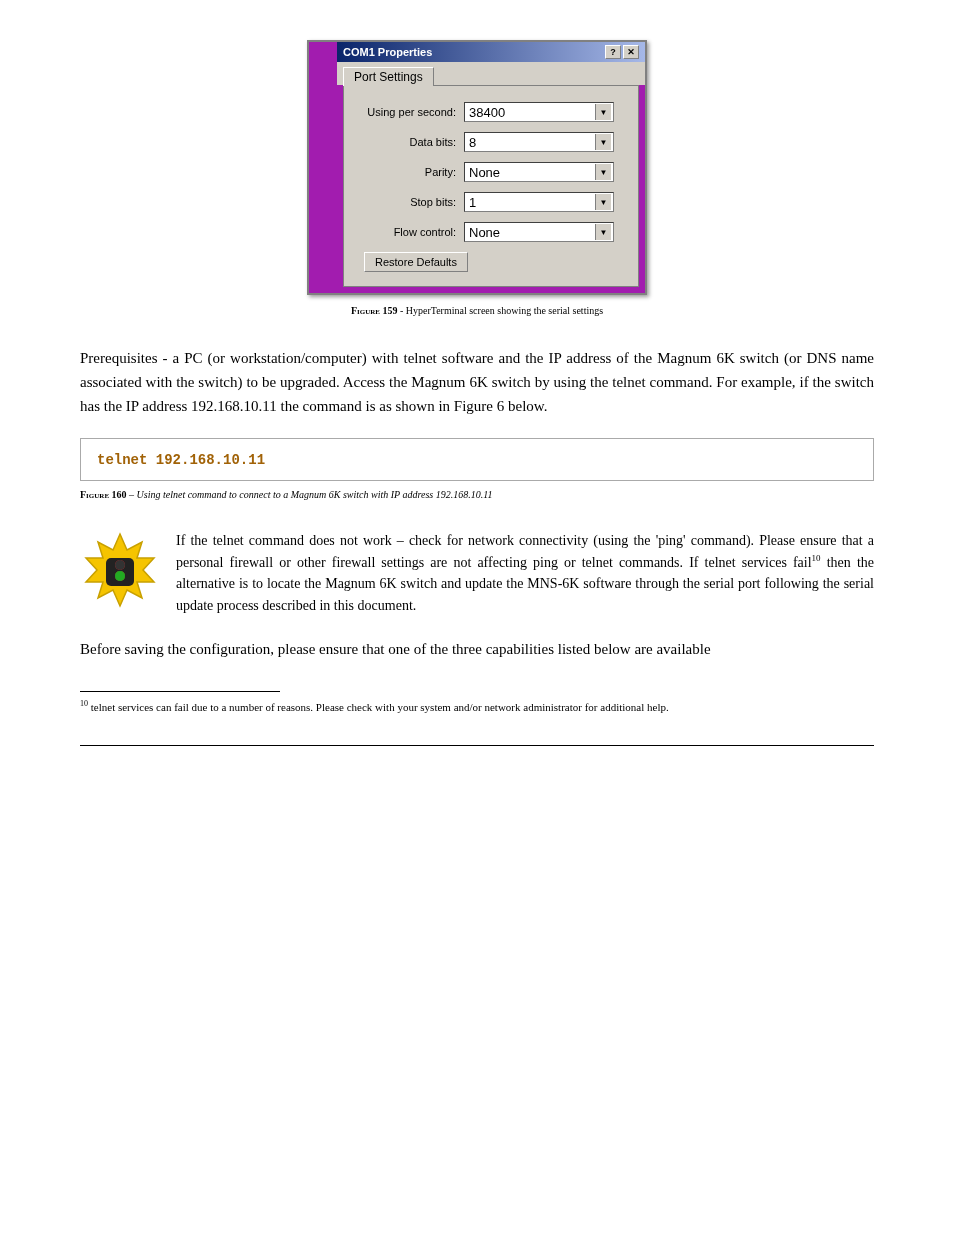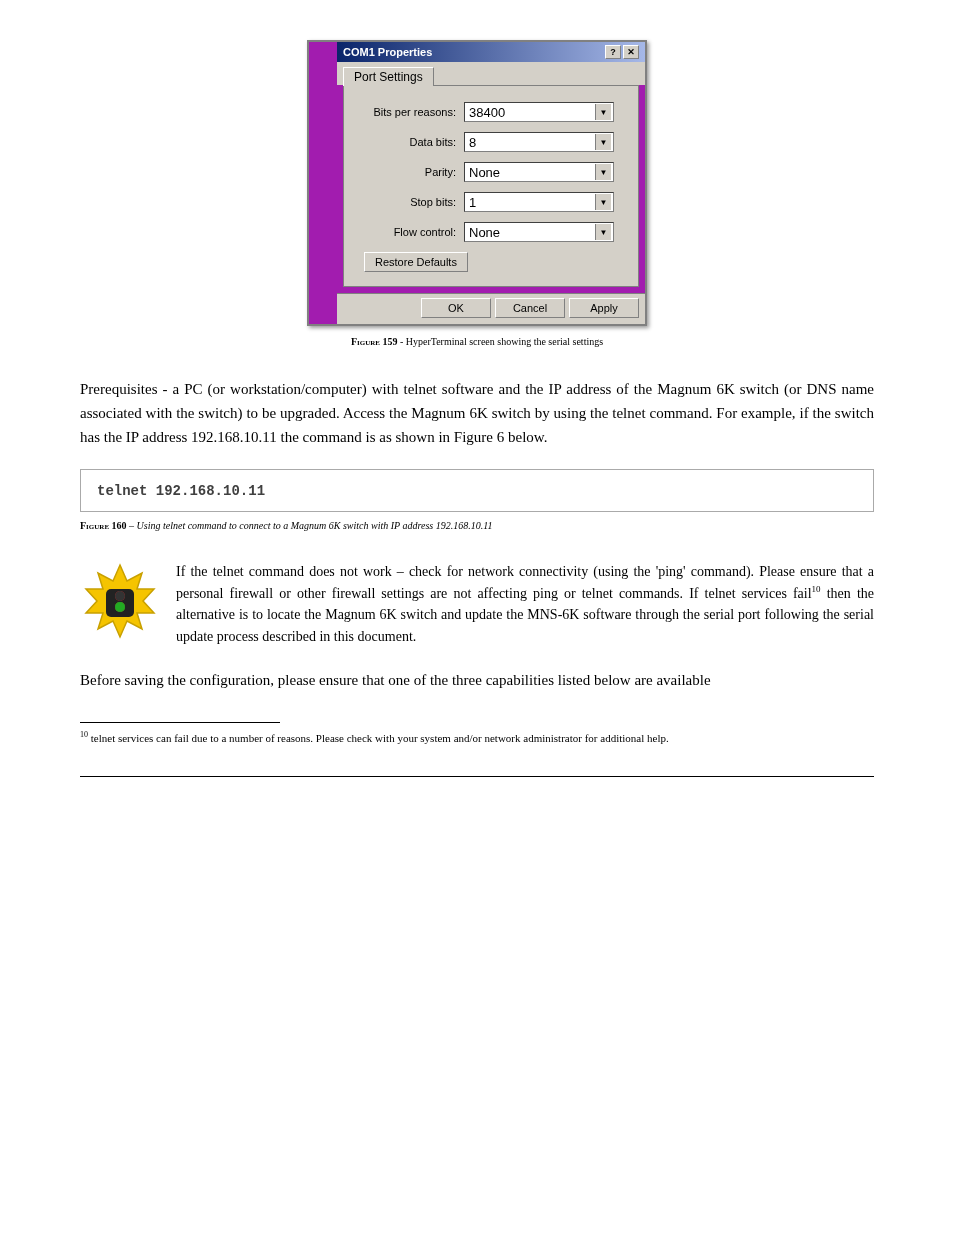--- a/index.html
+++ b/index.html
@@ -183,21 +183,21 @@
     
     .command-box {
       border: 1px solid #aaaaaa;
       padding: 12px 16px;
       margin-bottom: 8px;
       background: #ffffff;
     }
     .command-text {
       font-family: 'Courier New', Courier, monospace;
       font-size: 14px;
-      color: #404040;
+      color: #a16207;
       font-weight: bold;
     }
 
     
     .note-box {
       display: flex;
       gap: 16px;
       margin: 20px 0;
       text-align: justify;
     }
@@ -258,21 +258,21 @@
 
     <div class="dialog-tabs">
       <div class="dialog-tab dialog-tab-active">
         <span>Port Settings</span>
       </div>
     </div>
 
     <div class="dialog-content">
 
       <div class="dialog-field-row">
-        <div class="dialog-field-label">Bits per reasons:</div>
+        <div class="dialog-field-label">Using per second:</div>
         <div class="dialog-select">
           <span class="dialog-select-value">38400</span>
           <div class="dialog-select-arrow">▼</div>
         </div>
       </div>
 
       <div class="dialog-field-row">
         <div class="dialog-field-label">Data bits:</div>
         <div class="dialog-select">
           <span class="dialog-select-value">8</span>
@@ -302,25 +302,20 @@
           <span class="dialog-select-value">None</span>
           <div class="dialog-select-arrow">▼</div>
         </div>
       </div>
 
       <div class="dialog-restore-row">
         <button class="dialog-btn">Restore Defaults</button>
       </div>
     </div>
 
-    <div class="dialog-footer">
-      <button class="dialog-btn">OK</button>
-      <button class="dialog-btn">Cancel</button>
-      <button class="dialog-btn">Apply</button>
-    </div>
   </div>
 </div>
 
 <div class="figure-caption">
   <span class="figure-caption-label">Figure 159</span><span> - HyperTerminal screen showing the serial settings</span>
 </div>
 
 <p class="main-text">Prerequisites - a PC (or workstation/computer) with telnet software and the IP address of the Magnum 6K switch (or DNS name associated with the switch) to be upgraded. Access the Magnum 6K switch by using the telnet command. For example, if the switch has the IP address 192.168.10.11 the command is as shown in Figure 6 below.</p>
 
 <div class="command-box">

